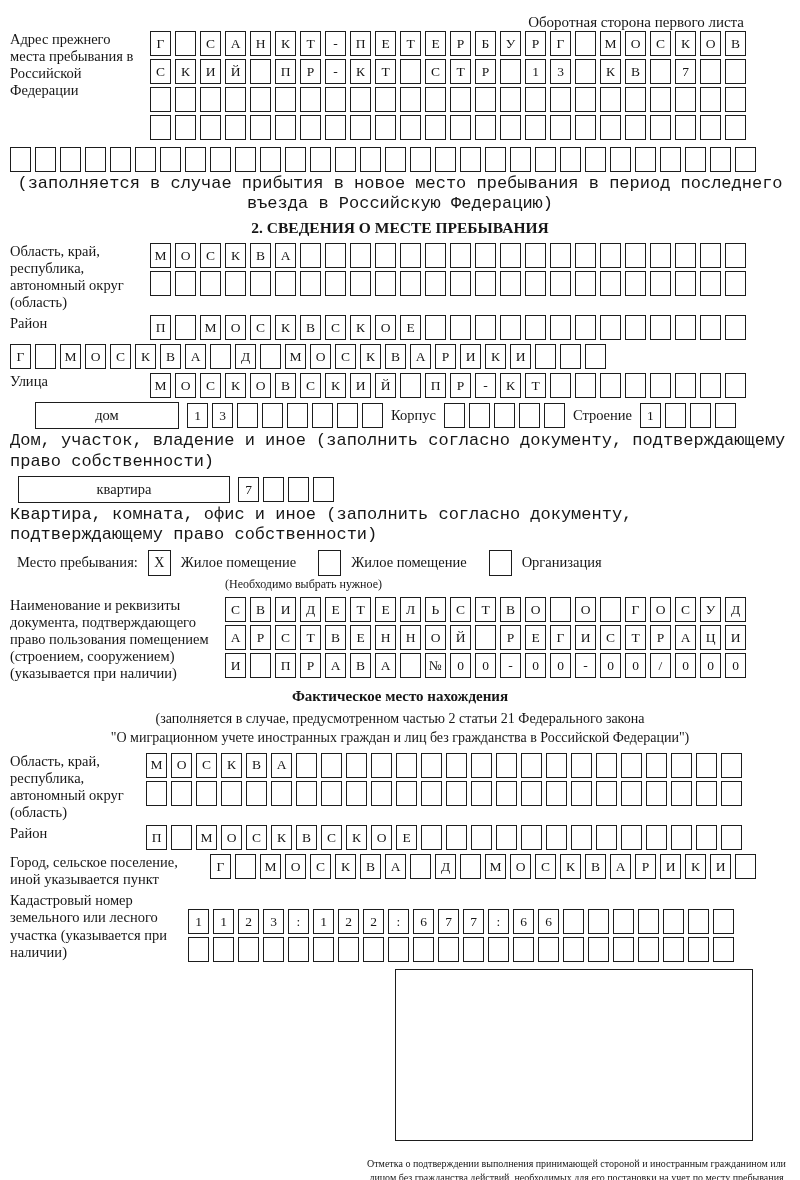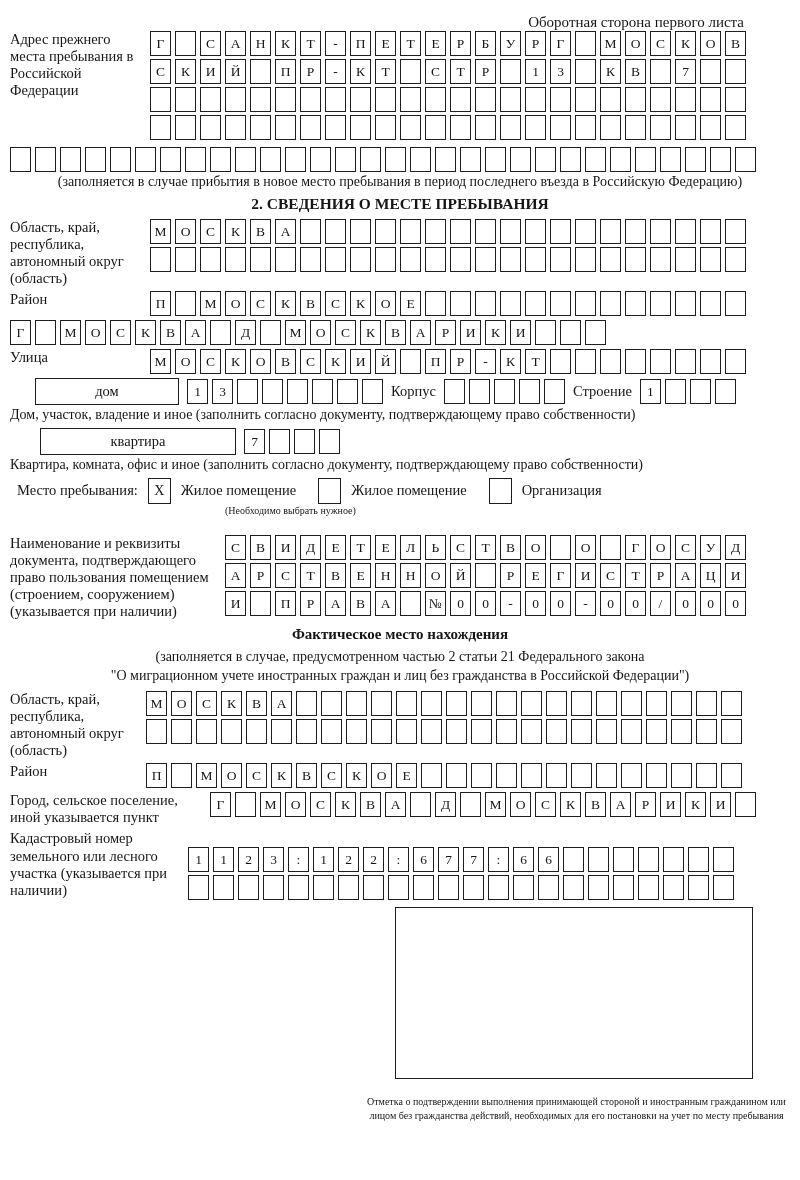--- a/index.html
+++ b/index.html
@@ -17,42 +17,42 @@
   .rows{display:flex;flex-direction:column;}
   .rows .cells{margin-bottom:3px;}
   .cells{display:flex;}
   .cell{
     flex:0 0 auto;width:21px;height:25px;margin-right:4px;box-sizing:border-box;
     border:1.6px solid #1d1d1d;display:inline-flex;align-items:center;justify-content:center;
     font-size:13.5px;line-height:1;background:#fff;
   }
   .cells .cell:last-child{margin-right:0;}
 
-  .caption{font-size:14px;line-height:1.2;margin:1px 0 4px 0;}
+  .caption{font-size:17px;line-height:1.2;margin:1px 0 4px 0;font-family:Liberation Mono, monospace;}
   .caption.center{text-align:center;}
 
   .sec-title{text-align:center;font-weight:bold;font-size:15.5px;margin:4px 0 6px 0;}
 
   .inline-row{display:flex;align-items:center;margin-bottom:2px;}
   .wbox{
     box-sizing:border-box;border:1.6px solid #1d1d1d;height:27px;
     display:flex;align-items:center;justify-content:center;font-size:14.5px;
     flex:0 0 auto;margin-right:8px;
   }
   .wbox.dom{width:144px;margin-left:25px;}
-  .wbox.kvart{width:196px;margin-left:30px;}
+  .wbox.kvart{width:212px;margin-left:8px;}
   .ilabel{font-size:14.5px;margin:0 8px;flex:0 0 auto;}
 
   .chk-row{display:flex;align-items:center;margin:4px 0 1px 7px;}
   .chk-row .ilabel{margin:0 10px 0 0;}
   .chk{width:23px;height:26px;border:1.6px solid #1d1d1d;box-sizing:border-box;
        display:inline-flex;align-items:center;justify-content:center;font-size:14px;
        margin-right:10px;flex:0 0 auto;}
   .chk-lab{font-size:14.5px;margin-right:22px;flex:0 0 auto;}
-  .chk-note{font-size:10px;margin:0 0 19px 215px;}
+  .chk-note{font-size:12px;margin:0 0 5px 215px;}
 
   .fact-title{text-align:center;font-weight:bold;font-size:15px;margin:6px 0 5px 0;}
   .fact-note{text-align:center;font-size:14px;line-height:1.3;}
   .fact-notes{margin-bottom:6px;}
 
   .stamp-wrap{margin-left:385px;margin-top:4px;}
   .stamp-box{width:358px;height:172px;border:1.7px solid #1d1d1d;box-sizing:border-box;}
   .stamp-caption{margin-left:343px;width:447px;text-align:center;font-size:10px;line-height:1.35;margin-top:16px;}
 </style>
 </head>

